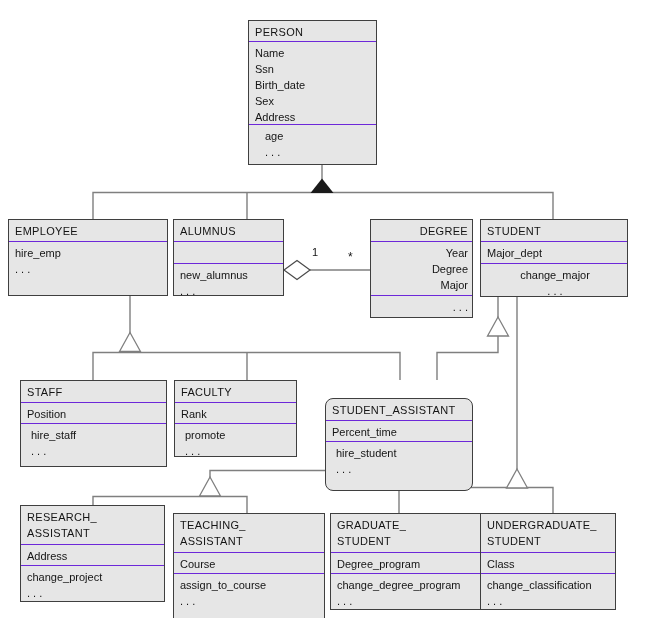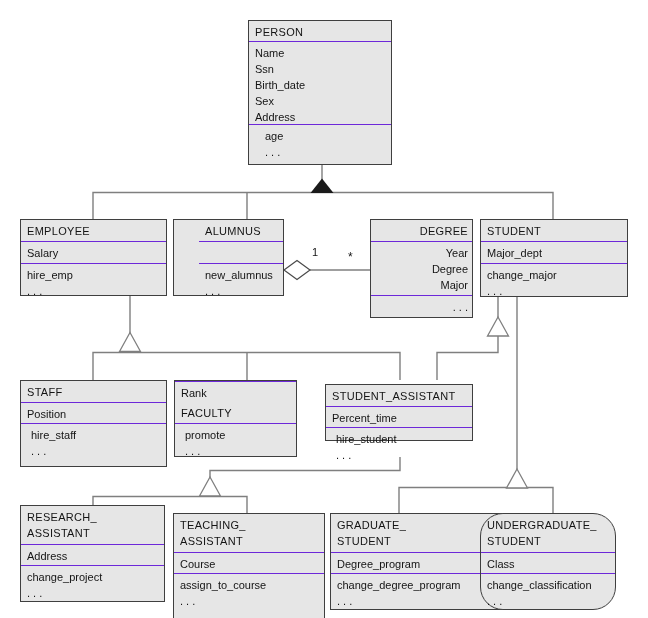--- a/index.html
+++ b/index.html
@@ -11,52 +11,52 @@
   .class-box{
     position:absolute;background:#e6e6e6;border:1px solid #3f3f3f;
     box-sizing:border-box;font-size:11px;line-height:16px;
   }
   .cmp{box-sizing:border-box;padding:3px 4px 0 6px;white-space:pre-line;overflow:hidden;}
   .cmp.bt{border-top:1px solid #6d28d9;}
   .c-title{letter-spacing:.3px;}
   .mult{position:absolute;font-size:11px;color:#141414;}
 
   
-  #box-person{left:248px;top:20px;width:144px;height:145px;}
+  #box-person{left:248px;top:20px;width:129px;height:145px;}
   #box-person .c-title{height:20px;}
   #box-person .c-attrs{height:83px;}
   #box-person .c-ops{height:42px;padding-left:16px;}
 
-  #box-employee{left:20px;top:219px;width:147px;height:77px;}
-  #box-alumnus{left:173px;top:219px;width:111px;height:77px;padding-left:25px;}
+  #box-employee{left:8px;top:219px;width:160px;height:77px;}
+  #box-alumnus{left:173px;top:219px;width:111px;height:77px;}
   .row2 .c-title{height:21px;}
   .row2 .c-attrs{height:22px;}
   .row2 .c-ops{height:34px;}
 
   #box-degree{left:370px;top:219px;width:103px;height:99px;text-align:right;}
   #box-degree .c-title{height:21px;}
   #box-degree .c-attrs{height:54px;}
   #box-degree .c-ops{height:24px;}
 
   #box-student{left:480px;top:219px;width:148px;height:78px;}
   #box-student .c-title{height:21px;}
   #box-student .c-attrs{height:22px;}
-  #box-student .c-ops{height:35px;}
+  #box-student .c-ops{height:35px;text-align:center;}
 
   #box-staff{left:20px;top:380px;width:147px;height:87px;}
   #box-faculty{left:174px;top:380px;width:123px;height:77px;}
-  #box-student-assistant{left:325px;top:384px;width:148px;height:57px;}
+  #box-student-assistant{left:325px;top:398px;width:148px;height:93px;border-radius:8px;}
   .row3 .c-title{height:21px;}
   .row3 .c-attrs{height:21px;}
   .row3 .c-ops{height:35px;padding-left:10px;}
 
   #box-research-assistant{left:20px;top:505px;width:145px;height:97px;}
   #box-teaching-assistant{left:173px;top:513px;width:152px;height:108px;}
   #box-graduate-student{left:330px;top:513px;width:172px;height:97px;}
-  #box-undergraduate-student{left:480px;top:513px;width:136px;height:97px;border-radius:23px;}
+  #box-undergraduate-student{left:480px;top:513px;width:136px;height:97px;}
   .row4 .c-title{height:38px;}
   .row4 .c-attrs{height:21px;}
   .row4 .c-ops{height:38px;}
 
   #mult-one{left:312px;top:246px;}
   #mult-many{left:348px;top:250px;font-size:12px;}
 </style>
 </head>
 <body>
 
@@ -93,21 +93,20 @@
 Ssn
 Birth_date
 Sex
 Address</div>
     <div class="cmp c-ops bt">age
 . . .</div>
   </div>
 
   <div class="class-box row2" id="box-employee">
     <div class="cmp c-title">EMPLOYEE</div>
-    <div class="cmp c-attrs bt">Salary</div>
     <div class="cmp c-ops bt">hire_emp
 . . .</div>
   </div>
 
   <div class="class-box row2" id="box-alumnus">
     <div class="cmp c-title">ALUMNUS</div>
     <div class="cmp c-attrs bt"></div>
     <div class="cmp c-ops bt">new_alumnus
 . . .</div>
   </div>
@@ -128,22 +127,22 @@
   </div>
 
   <div class="class-box row3" id="box-staff">
     <div class="cmp c-title">STAFF</div>
     <div class="cmp c-attrs bt">Position</div>
     <div class="cmp c-ops bt">hire_staff
 . . .</div>
   </div>
 
   <div class="class-box row3" id="box-faculty">
+    <div class="cmp c-title">FACULTY</div>
     <div class="cmp c-attrs bt">Rank</div>
-    <div class="cmp c-title">FACULTY</div>
     <div class="cmp c-ops bt">promote
 . . .</div>
   </div>
 
   <div class="class-box row3" id="box-student-assistant">
     <div class="cmp c-title">STUDENT_ASSISTANT</div>
     <div class="cmp c-attrs bt">Percent_time</div>
     <div class="cmp c-ops bt">hire_student
 . . .</div>
   </div>

